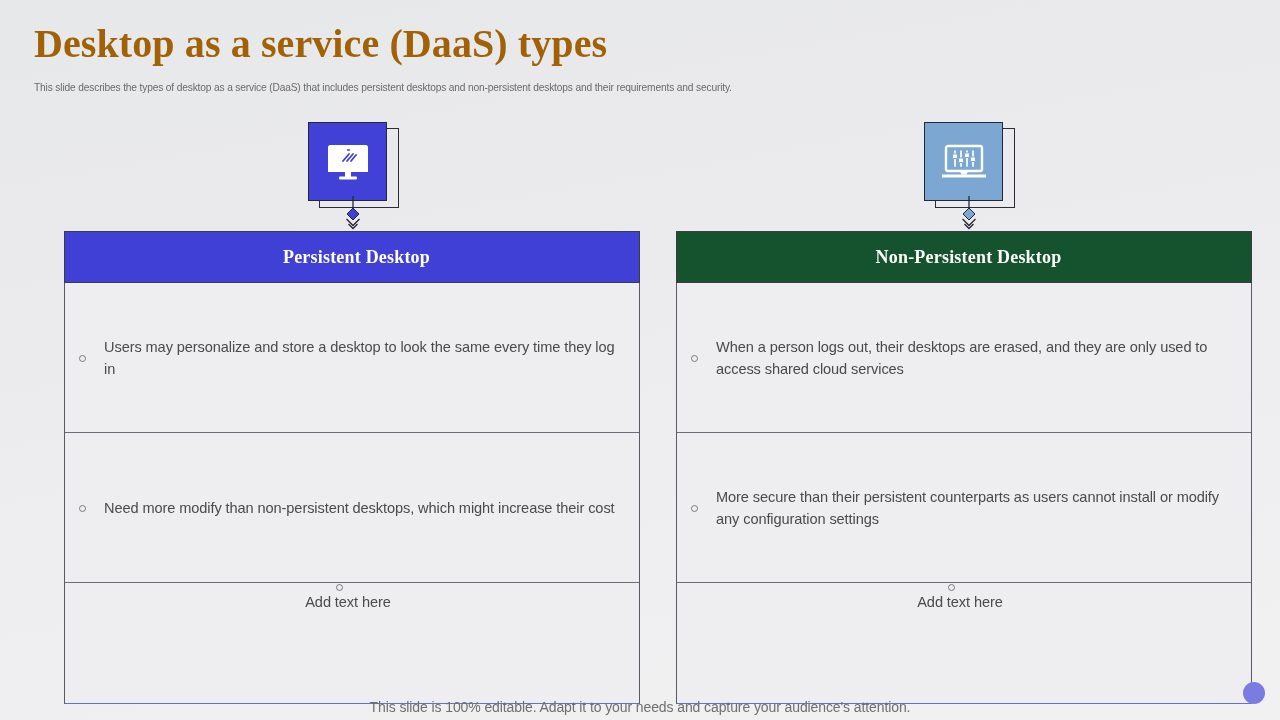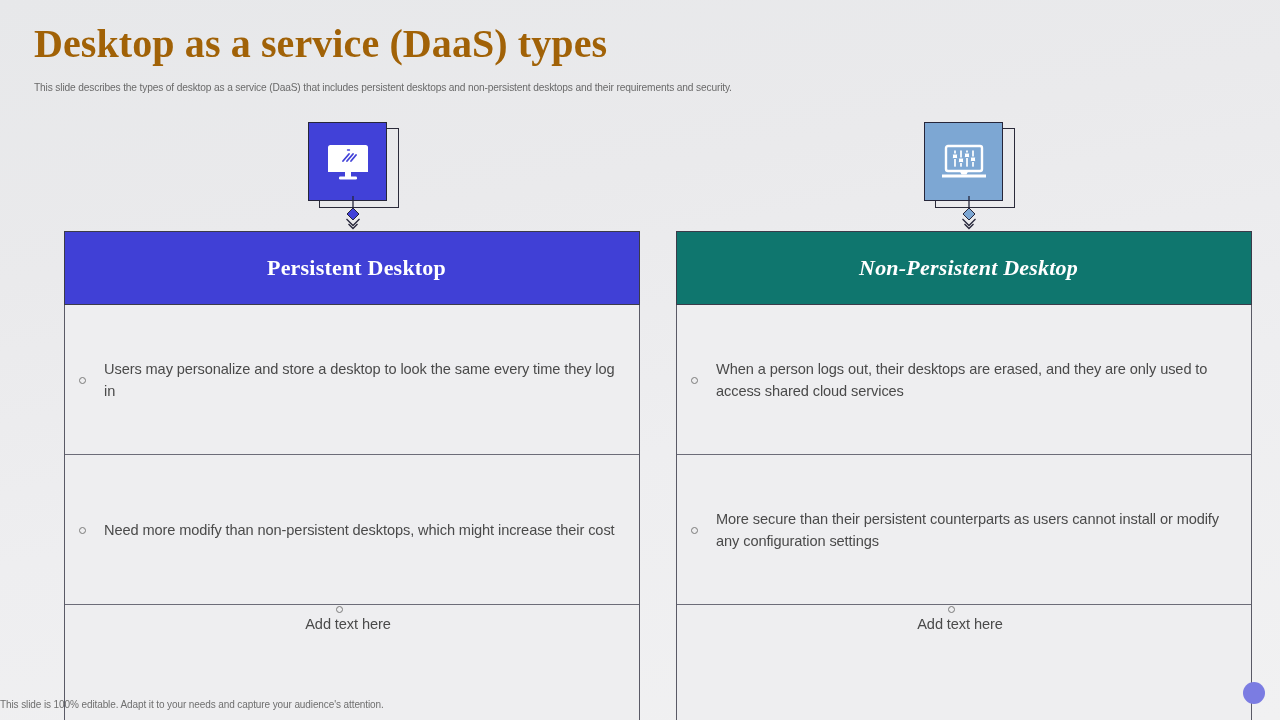--- a/index.html
+++ b/index.html
@@ -92,34 +92,34 @@
   
   .column {
     position: absolute;
     top: 231px;
     width: 576px;
   }
   .column.left  { left: 64px; }
   .column.right { left: 676px; }
 
   .col-header {
-    height: 74px;
+    height: 52px;
     border: 1.2px solid #3b3b4a;
     display: flex;
     align-items: center;
     justify-content: center;
     font-family: "Liberation Serif", "DejaVu Serif", serif;
     font-weight: 700;
-    font-size: 22px;
+    font-size: 18px;
     letter-spacing: 0.2px;
     color: #ffffff;
     padding-left: 9px;
   }
   .col-header.indigo { background: #4040d6; }
-  .col-header.steel  { background: #0f766e; font-style: italic; }
+  .col-header.steel  { background: #14532d; }
 
   .cells {
     border-left: 1.2px solid #5a5a66;
     border-right: 1.2px solid #5a5a66;
     border-bottom: 1.6px solid #6b6be0;
     background: #eeeef0;
   }
 
   .cell {
     height: 150px;
@@ -150,22 +150,22 @@
     color: #4a4a4a;
     letter-spacing: -0.1px;
   }
 
   
   .footer-note {
     position: absolute;
     left: 0;
     right: 0;
     top: 699px;
-    text-align: left;
-    font-size: 10px;
+    text-align: center;
+    font-size: 14px;
     color: #6f6f6f;
     letter-spacing: -0.1px;
   }
 
   .corner-dot {
     position: absolute;
     left: 1243px;
     top: 682px;
     width: 22px;
     height: 22px;

